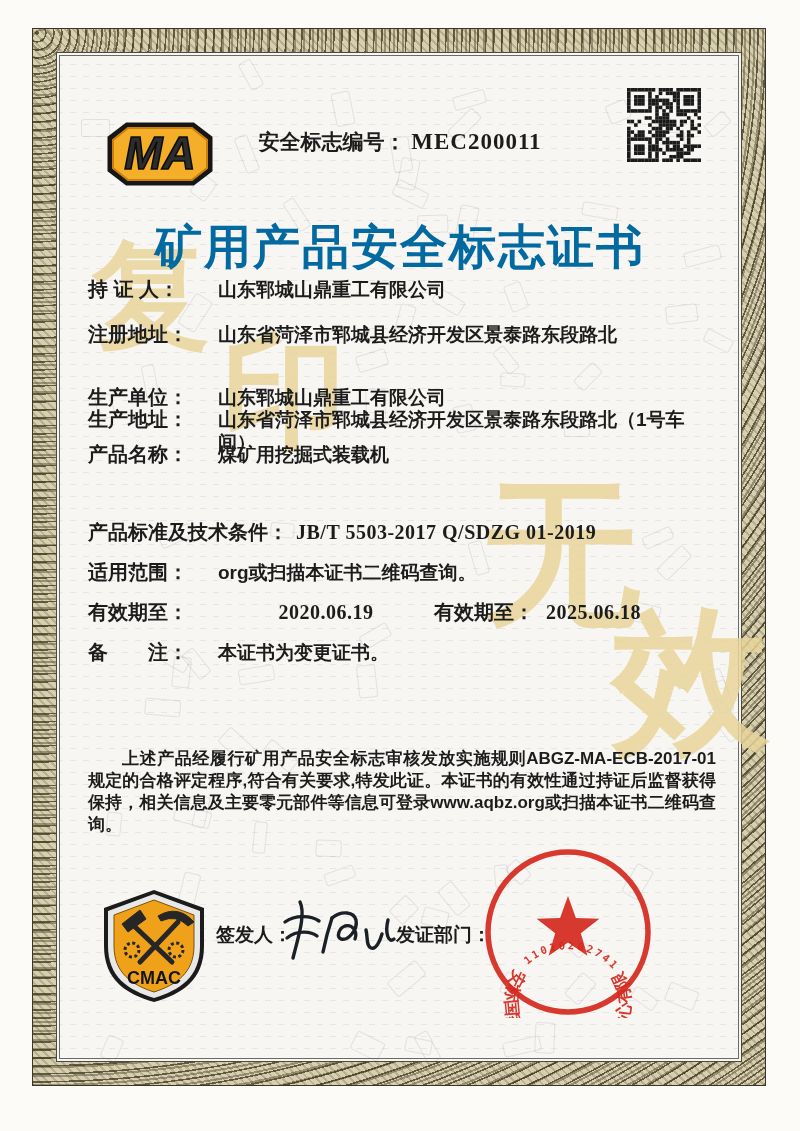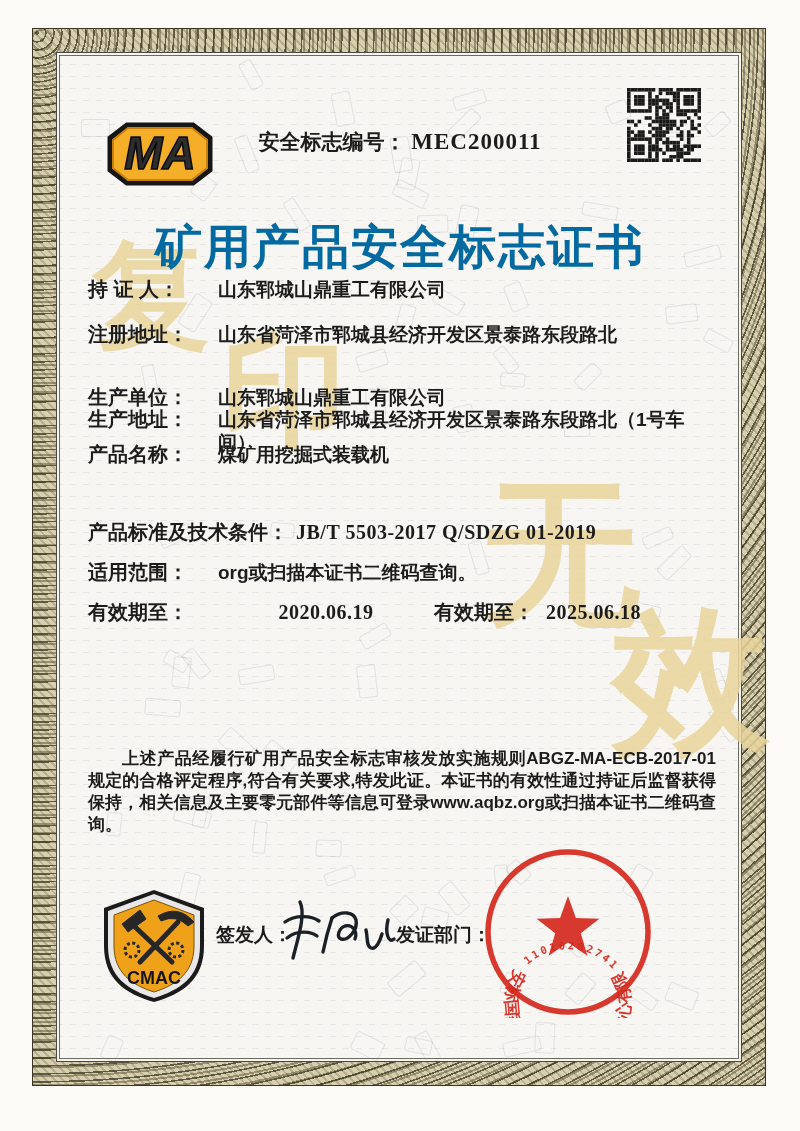--- a/index.html
+++ b/index.html
@@ -424,20 +424,23 @@
     <span class="flabel">产品标准及技术条件：</span><span class="fvalue num2">JB/T 5503-2017 Q/SDZG 01-2019</span>
   </div>
   <div class="row" style="top:561px;">
     <span class="flabel">适用范围：</span><span class="fvalue">org或扫描本证书二维码查询。</span>
   </div>
 
   <div class="row" style="top:601px;">
     <span class="flabel">有效期至：</span><span class="vspan num2">2020.06.19</span><span class="flabel" style="width:112px;">有效期至：</span><span class="num2">2025.06.18</span>
   </div>
 
+  <div class="row" style="top:641px;">
+    <span class="flabel">备　　注：</span><span class="fvalue">本证书为变更证书。</span>
+  </div>
 
   <div class="para">上述产品经履行矿用产品安全标志审核发放实施规则ABGZ-MA-ECB-2017-01规定的合格评定程序,符合有关要求,特发此证。本证书的有效性通过持证后监督获得保持，相关信息及主要零元部件等信息可登录www.aqbz.org或扫描本证书二维码查询。</div>
 
   <svg class="cmac" width="112" height="116" viewBox="0 0 112 116">
     <path d="M56 2 L106 20 V58 C106 92 84 106 56 114 C28 106 6 92 6 58 V20 Z" fill="#1b1b1b"></path>
     <path d="M56 6 L102 23 V58 C102 89 82 102 56 110 C30 102 10 89 10 58 V23 Z" fill="#e8e8e8"></path>
     <path d="M56 12 L96 27 V58 C96 85 78 97 56 104 C34 97 16 85 16 58 V27 Z" fill="#f0a11a" stroke="#7a5205" stroke-width="1"></path>
     <g stroke="#262626" fill="#262626">
       <path d="M34 36 L74 74" stroke-width="5" stroke-linecap="round"></path>
       <path d="M24 36 L42 22 L48 31 L30 44 Z" stroke-width="1"></path>

